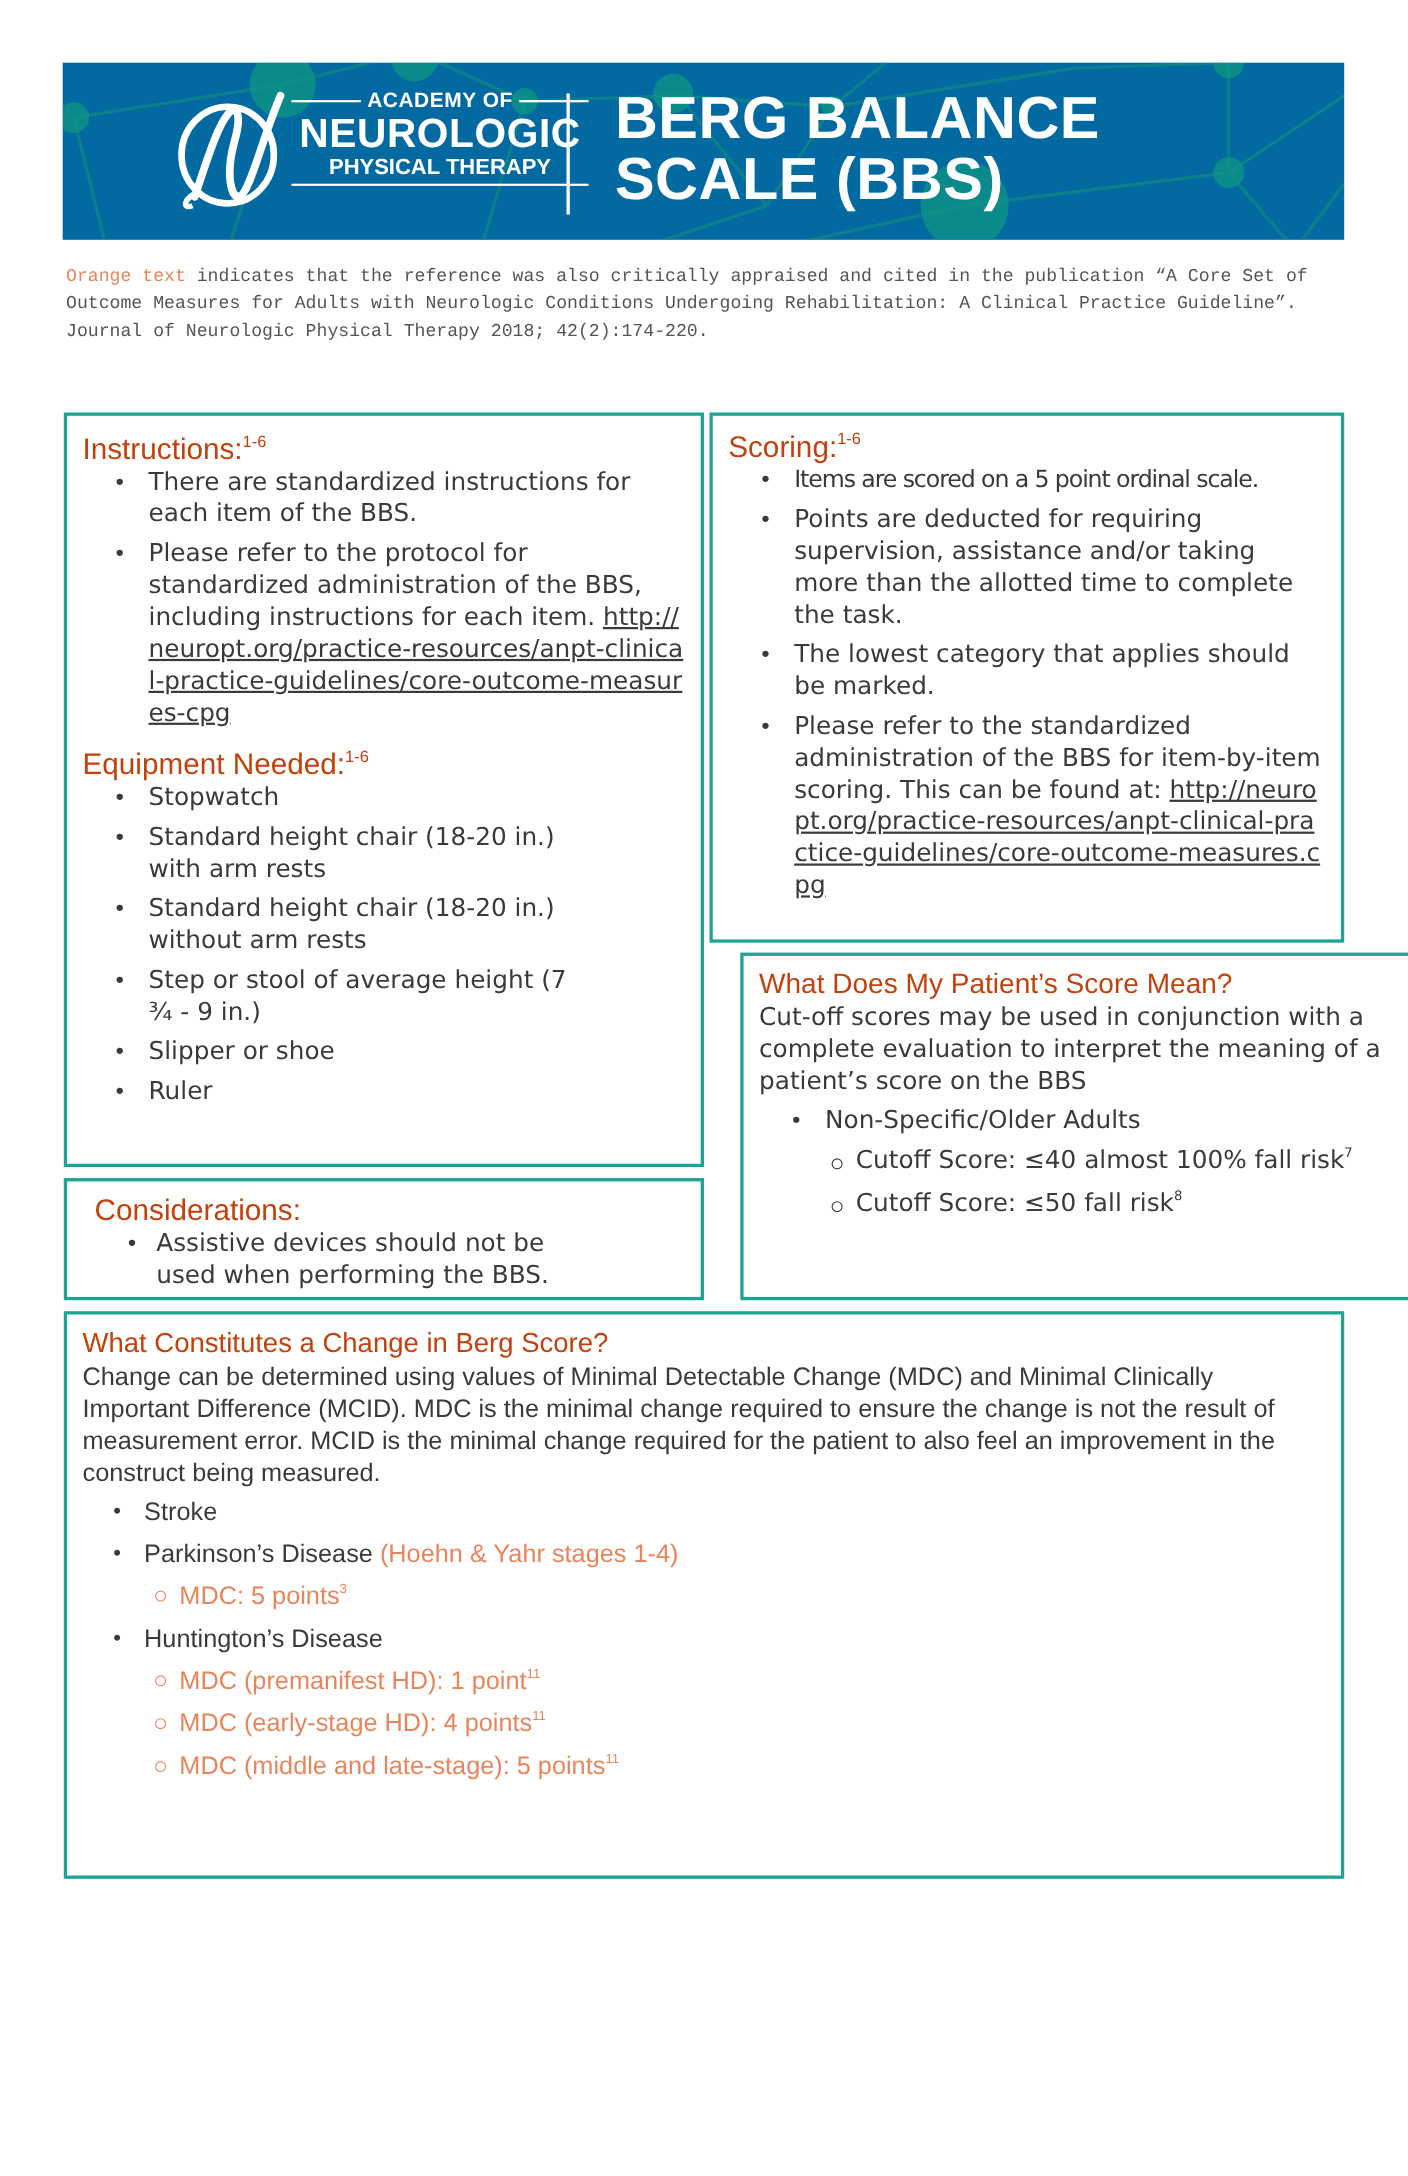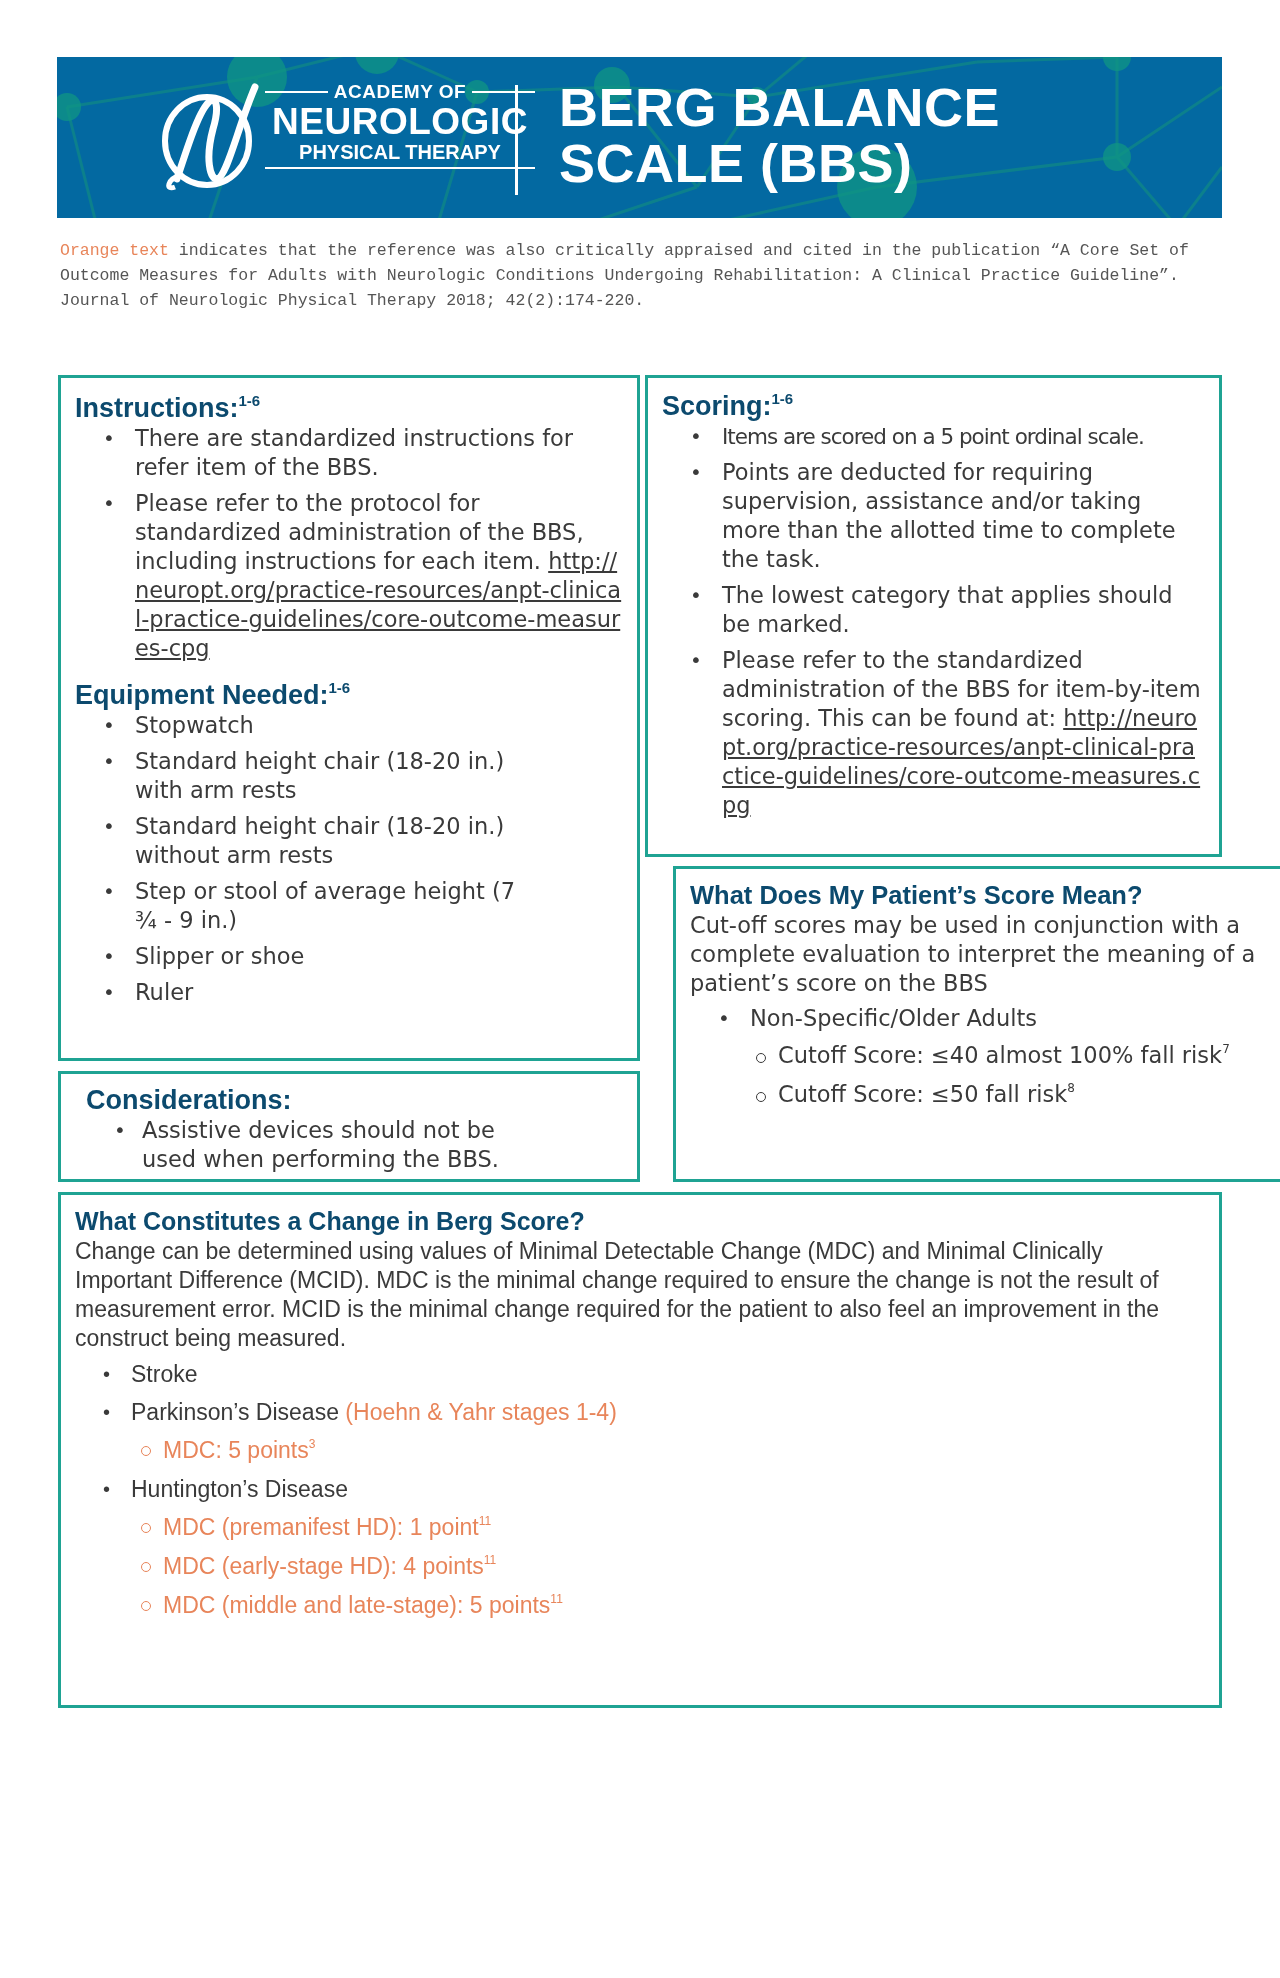--- a/index.html
+++ b/index.html
@@ -17,21 +17,21 @@
   .logo-line1::before, .logo-line1::after { content: ""; flex: 1; height: 2px; background: #fff; }
   .logo-line2 { font-family: "Liberation Sans", sans-serif; font-weight: bold; font-size: 37px; line-height: 38px; letter-spacing: 0.5px; }
   .logo-line3 { font-family: "Liberation Sans", sans-serif; font-weight: bold; font-size: 20px; line-height: 22px; padding-bottom: 4px; border-bottom: 2px solid #fff; text-align: center; }
   .banner-divider { position: absolute; left: 458px; top: 28px; width: 3px; height: 110px; background: #fff; }
   .banner-title { position: absolute; left: 502px; top: 22px; color: #fff; font-family: "Liberation Sans", sans-serif; font-weight: bold; font-size: 54px; line-height: 56px; letter-spacing: 0.5px; }
 
   .disclaimer { position: absolute; left: 60px; top: 238px; width: 1140px; font-family: Liberation Mono, monospace; font-size: 16.5px; line-height: 25px; color: #555; }
   .orange { color: #e8855a; }
 
   .box { position: absolute; border: 3px solid #1fa393; background: #fff; }
-  .box h2 { font-family: "Liberation Sans", sans-serif; font-weight: bold; color: #0c4a6e; font-size: 27px; line-height: 32px; }
+  .box h2 { font-family: "Liberation Sans", sans-serif; font-weight: normal; color: #c2410c; font-size: 27px; line-height: 32px; }
   .box h2 sup { font-size: 15px; vertical-align: 11px; line-height: 0; }
   .box p.lead { font-size: 22.5px; line-height: 29px; color: #3a3a3a; }
   ul.bul { list-style: none; }
   ul.bul > li { position: relative; font-size: 22.5px; line-height: 29px; color: #3a3a3a; padding-left: 60px; margin-bottom: 7px; }
   ul.bul > li::before { content: "•"; position: absolute; left: 28px; top: 0; font-size: 20px; }
   ul.sub { list-style: none; }
   ul.sub > li { position: relative; font-size: 22.5px; line-height: 31px; padding-left: 88px; margin-bottom: 8px; }
   ul.sub > li::before { content: ""; position: absolute; left: 66px; top: 13px; width: 8px; height: 8px; border: 1.5px solid currentColor; border-radius: 50%; }
   .link { text-decoration: underline; color: #3a3a3a; }
   sup.ref { font-size: 12px; vertical-align: 10px; line-height: 0; }
@@ -108,21 +108,21 @@
 </div>
 
 <div class="disclaimer">
   <span class="orange">Orange text</span><span> indicates that the reference was also critically appraised and cited in the publication “A Core Set of Outcome Measures for Adults with Neurologic Conditions Undergoing Rehabilitation: A Clinical Practice Guideline”.</span><br>
   <span>Journal of Neurologic Physical Therapy 2018; 42(2):174-220.</span>
 </div>
 
 <div class="box" id="box-instructions">
   <h2><span>Instructions:</span><sup>1-6</sup></h2>
   <ul class="bul">
-    <li><span>There are standardized instructions for refer item of the BBS.</span></li>
+    <li><span>There are standardized instructions for each item of the BBS.</span></li>
     <li><span>Please refer to the protocol for standardized administration of the BBS, including instructions for each item.</span> <a class="link" style="word-break: break-all;">http://neuropt.org/practice-resources/anpt-clinical-practice-guidelines/core-outcome-measures-cpg</a></li>
   </ul>
   <h2 style="margin-top: 16px;"><span>Equipment Needed:</span><sup>1-6</sup></h2>
   <ul class="bul">
     <li>Stopwatch</li>
     <li style="padding-right: 70px;">Standard height chair (18-20 in.) with arm rests</li>
     <li style="padding-right: 70px;">Standard height chair (18-20 in.) without arm rests</li>
     <li style="padding-right: 90px;">Step or stool of average height (7 ¾ - 9 in.)</li>
     <li>Slipper or shoe</li>
     <li>Ruler</li>

